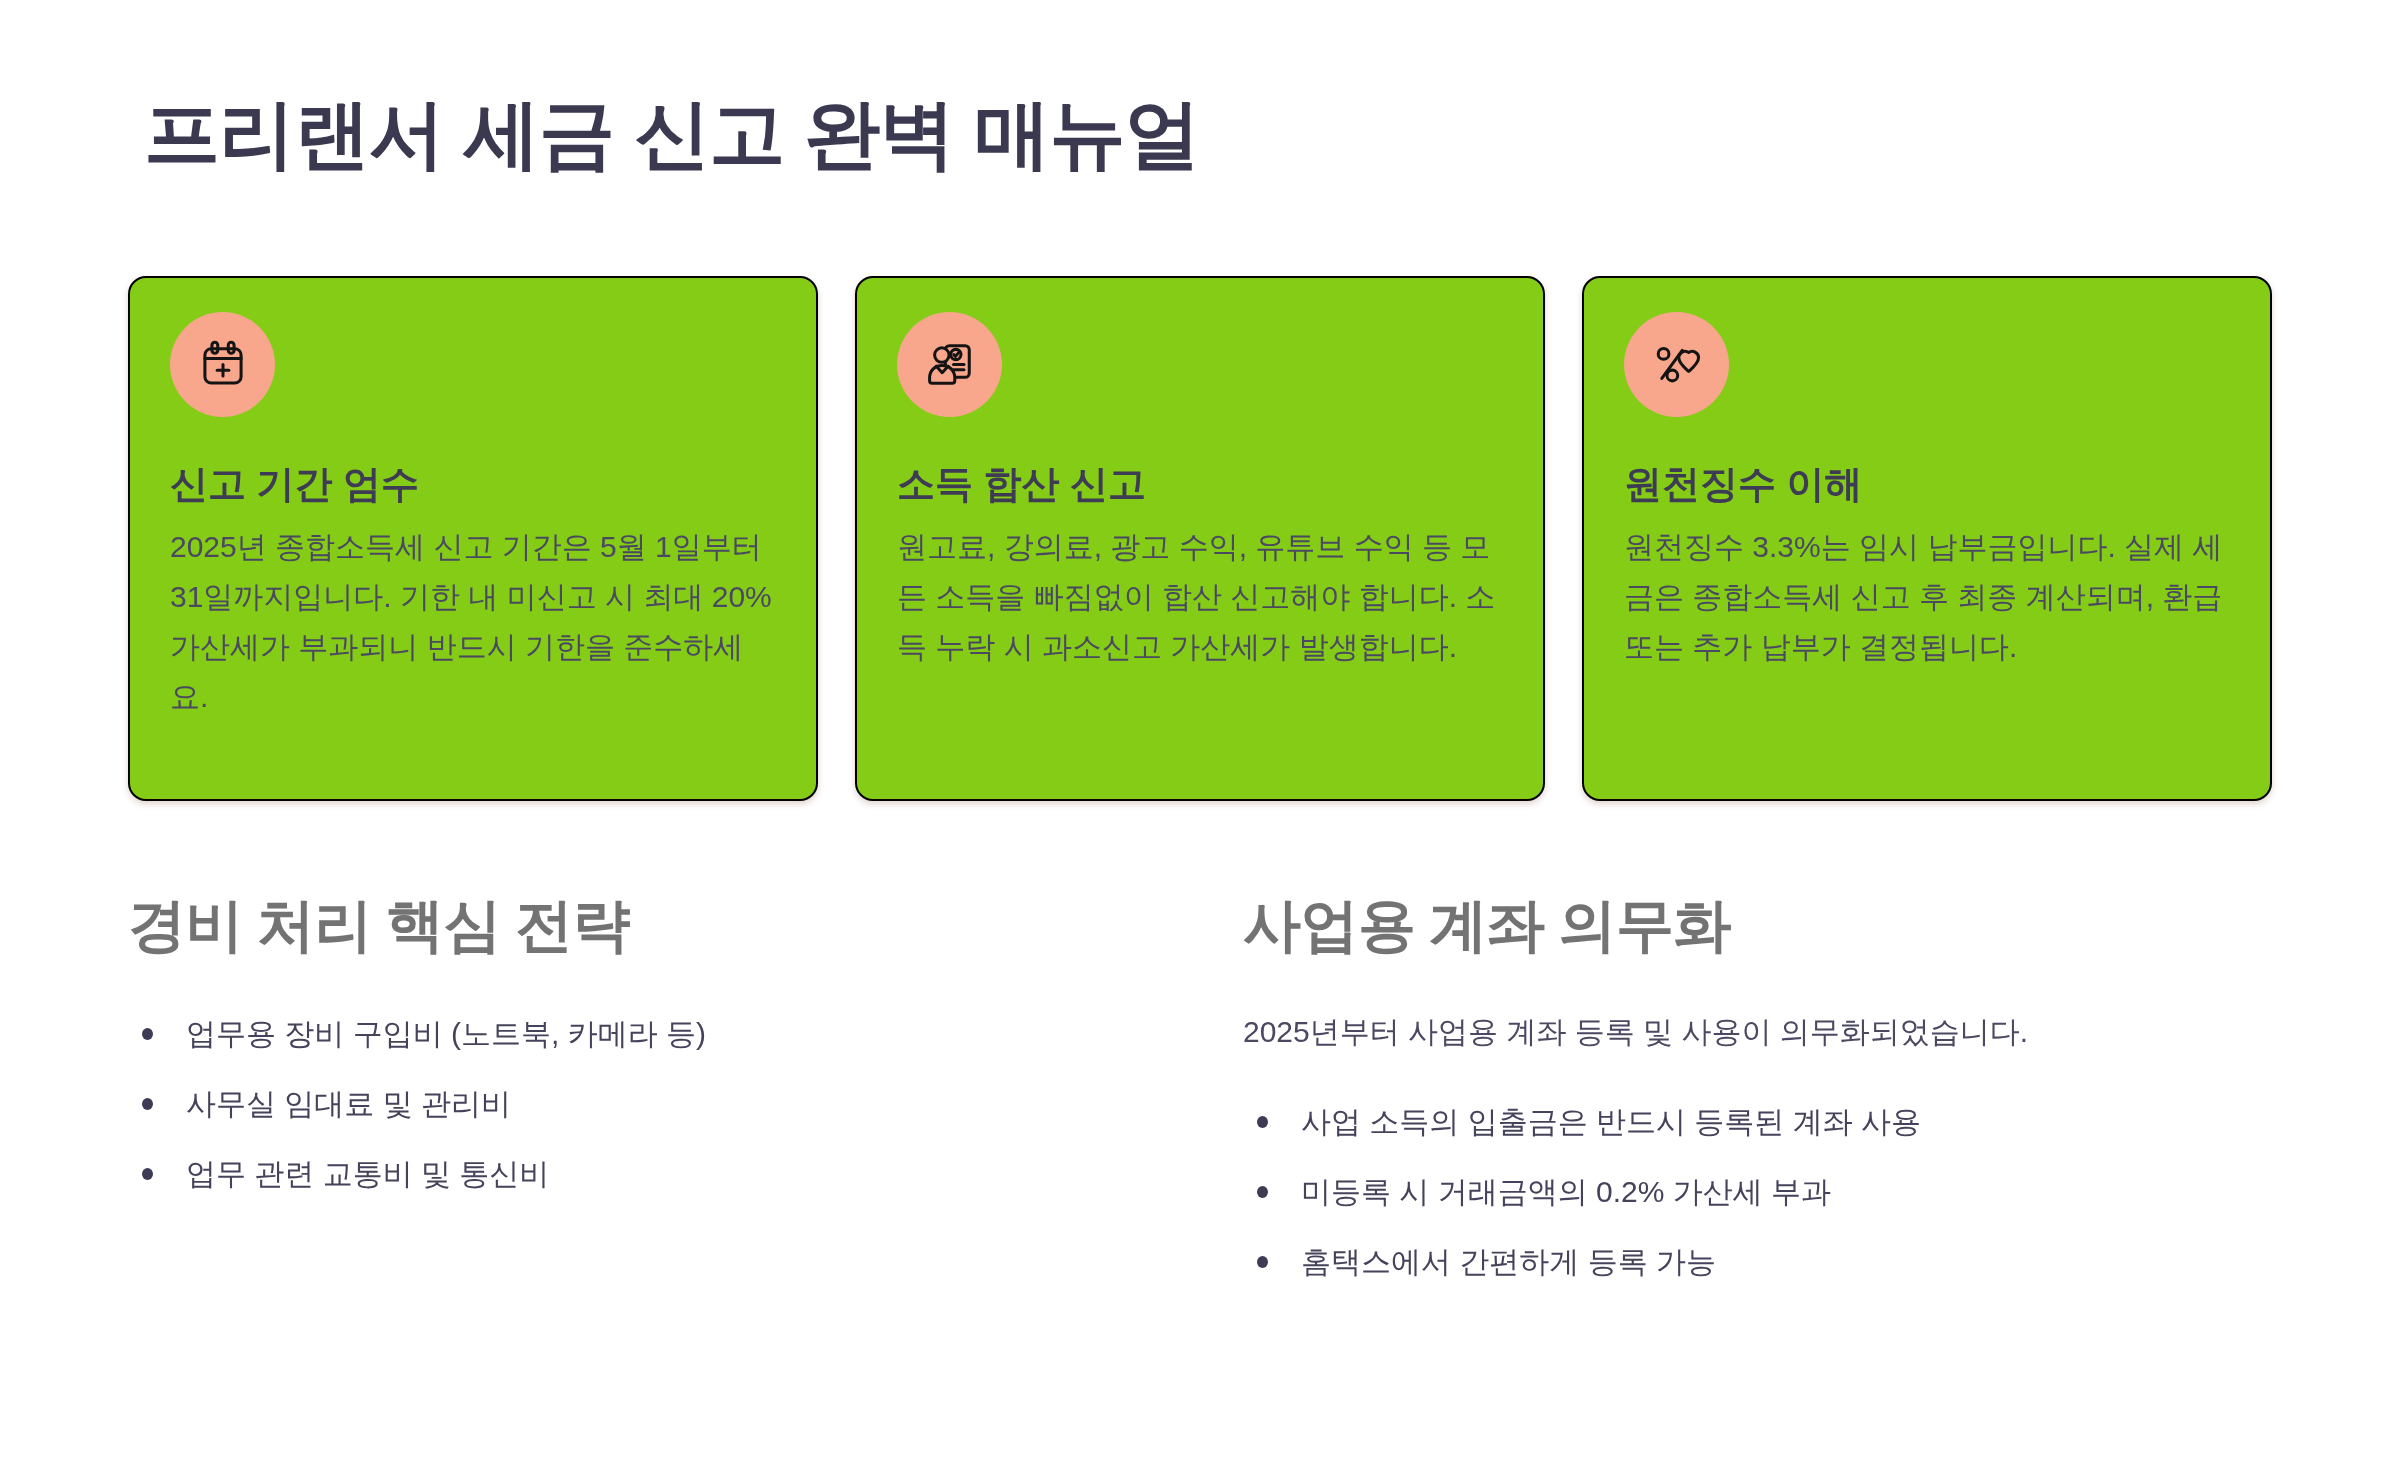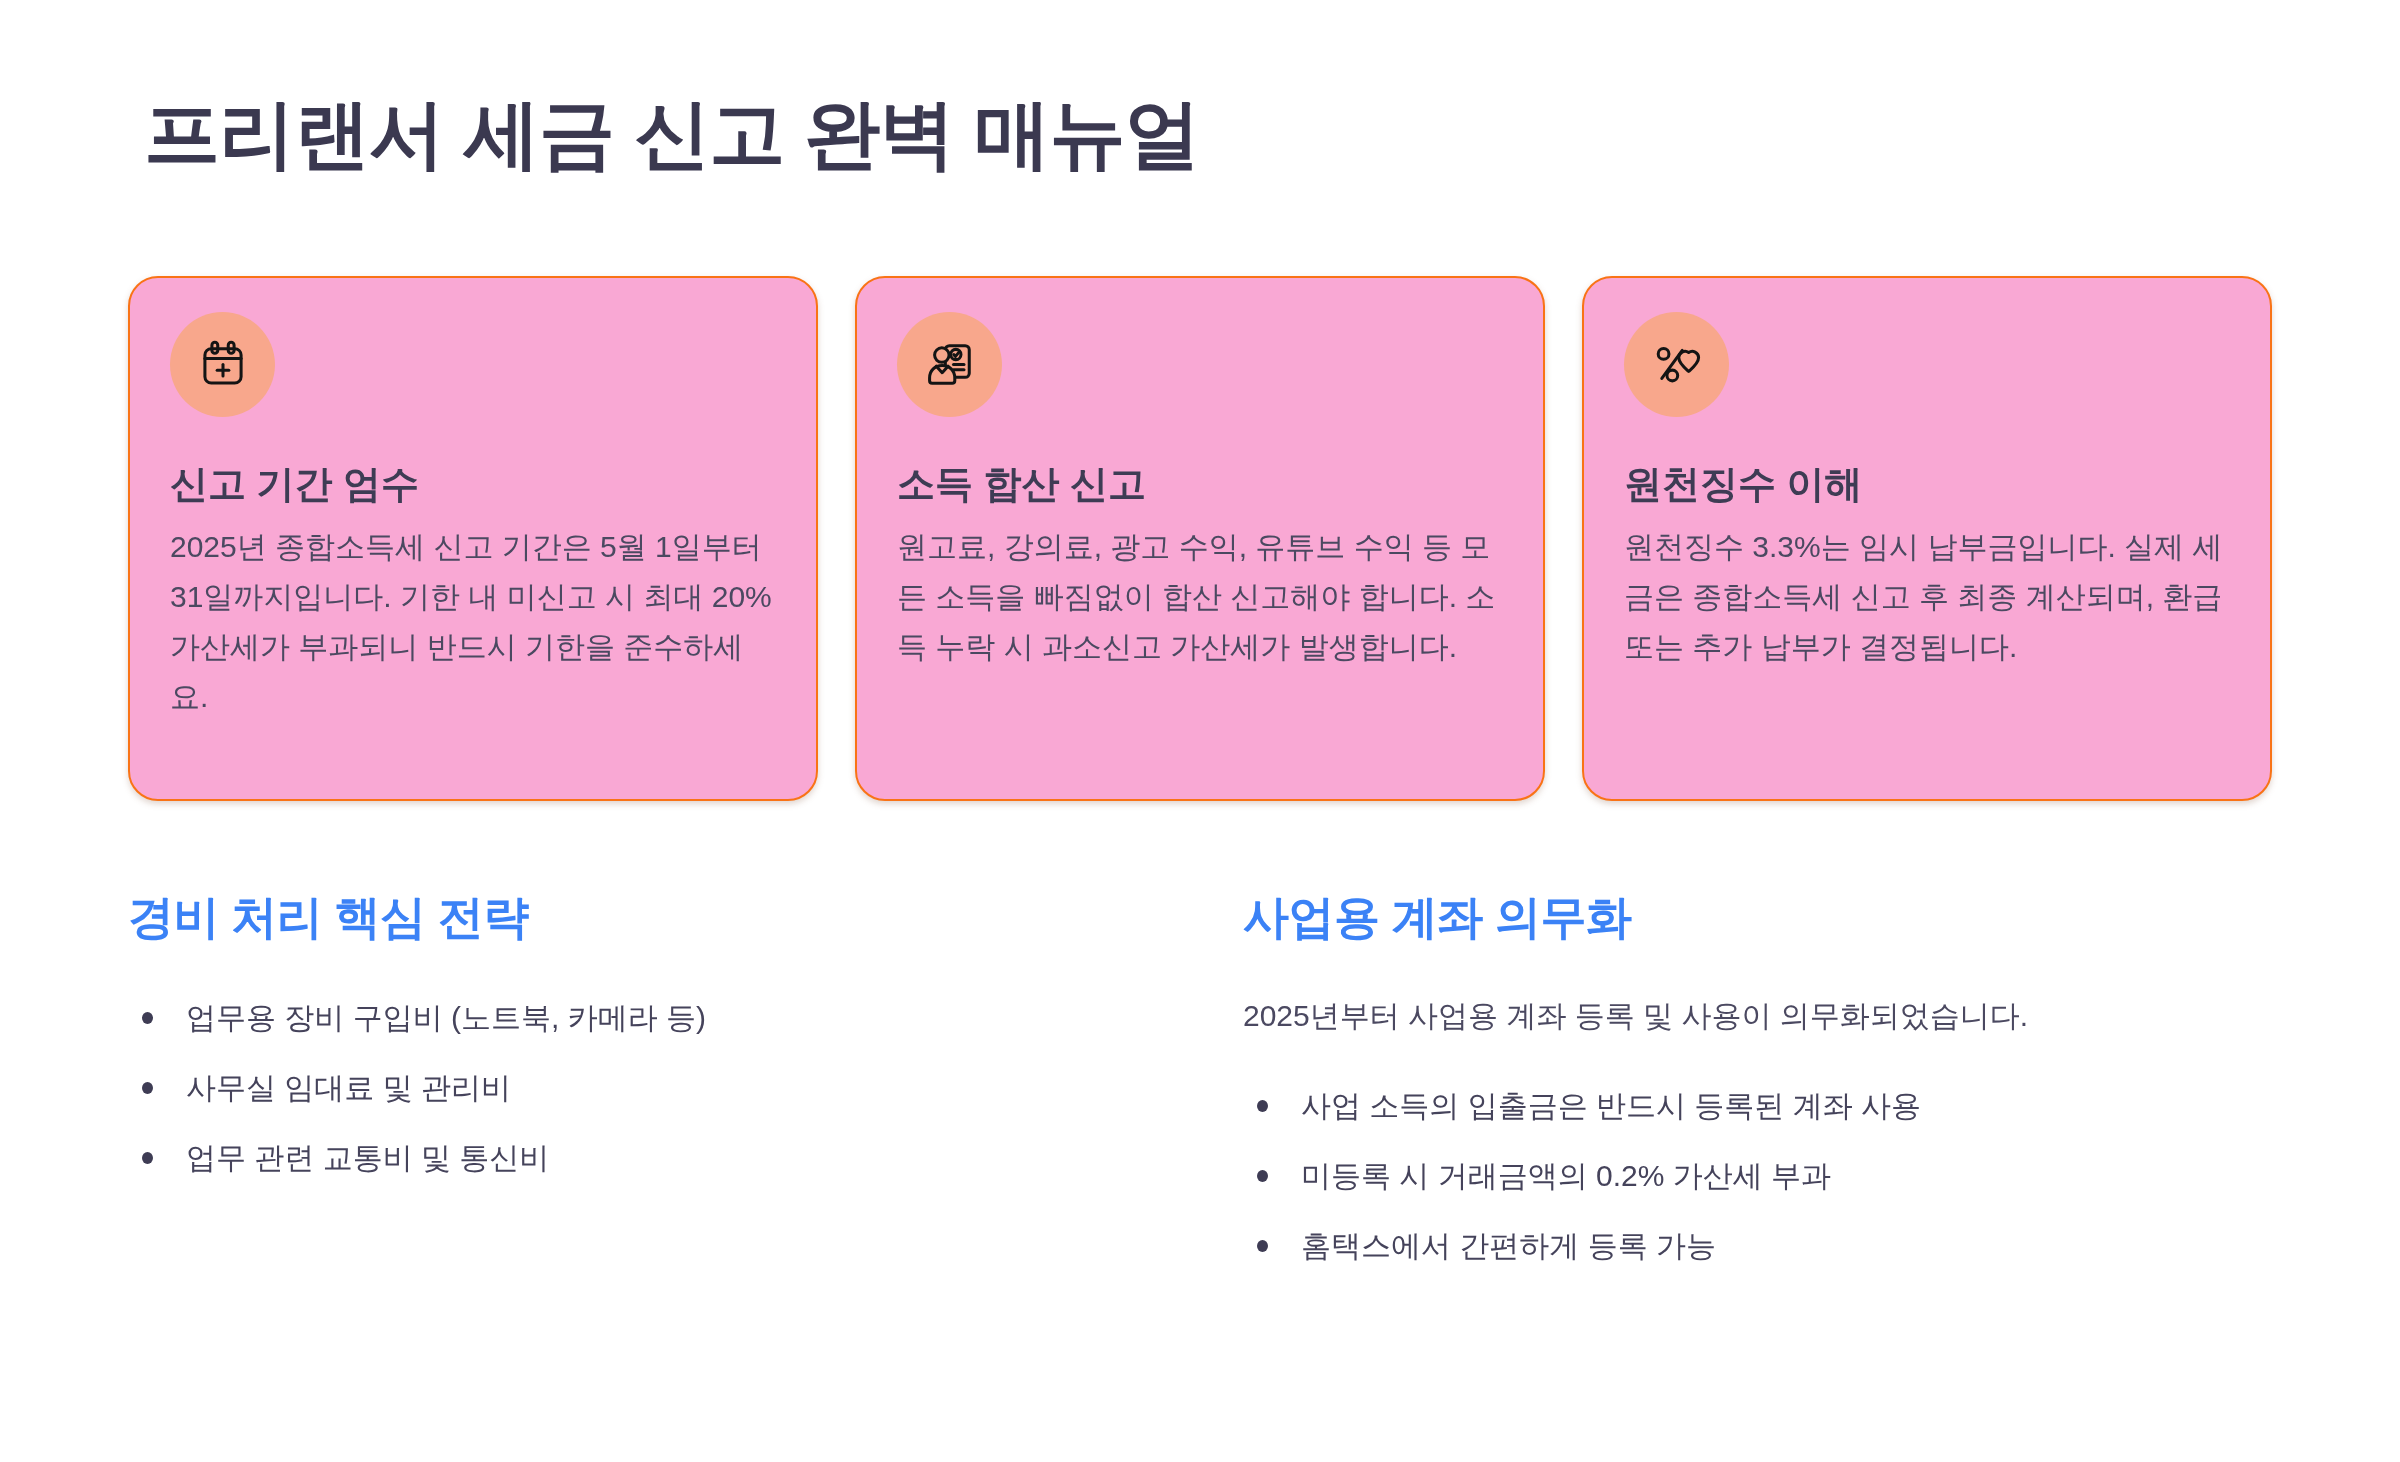--- a/index.html
+++ b/index.html
@@ -27,23 +27,23 @@
   
   .cards {
     display: grid;
     grid-template-columns: repeat(3, 1fr);
     gap: 37px;
     margin-top: 92px;
   }
   .card {
     box-sizing: border-box;
     min-height: 525px;
-    background: #f9a8d4;
-    border: 2px solid #f97316;
-    border-radius: 30px;
+    background: #84cc16;
+    border: 2px solid #000000;
+    border-radius: 18px;
     padding: 34px 40px 40px 40px;
     box-shadow: 0 3px 6px rgba(145, 100, 80, 0.28);
   }
   .badge {
     width: 105px;
     height: 105px;
     border-radius: 50%;
     background: #f8a78c;
     display: flex;
     align-items: center;
@@ -68,24 +68,25 @@
   
   .columns {
     display: grid;
     grid-template-columns: 1fr 1fr;
     gap: 86px;
     margin-top: 86px;
     padding-bottom: 120px;
   }
   .section-title {
     margin: 0;
-    font-size: 46px;
+    font-size: 58px;
     font-weight: 700;
-    color: #3b82f6;
+    color: #737373;
     letter-spacing: -0.5px;
+    font-family: Liberation Serif, serif;
   }
   .section-sub {
     margin: 46px 0 0 0;
     font-size: 30px;
     line-height: 42px;
     color: #4b4961;
   }
   .bullet-list {
     list-style: none;
     margin: 48px 0 0 0;

